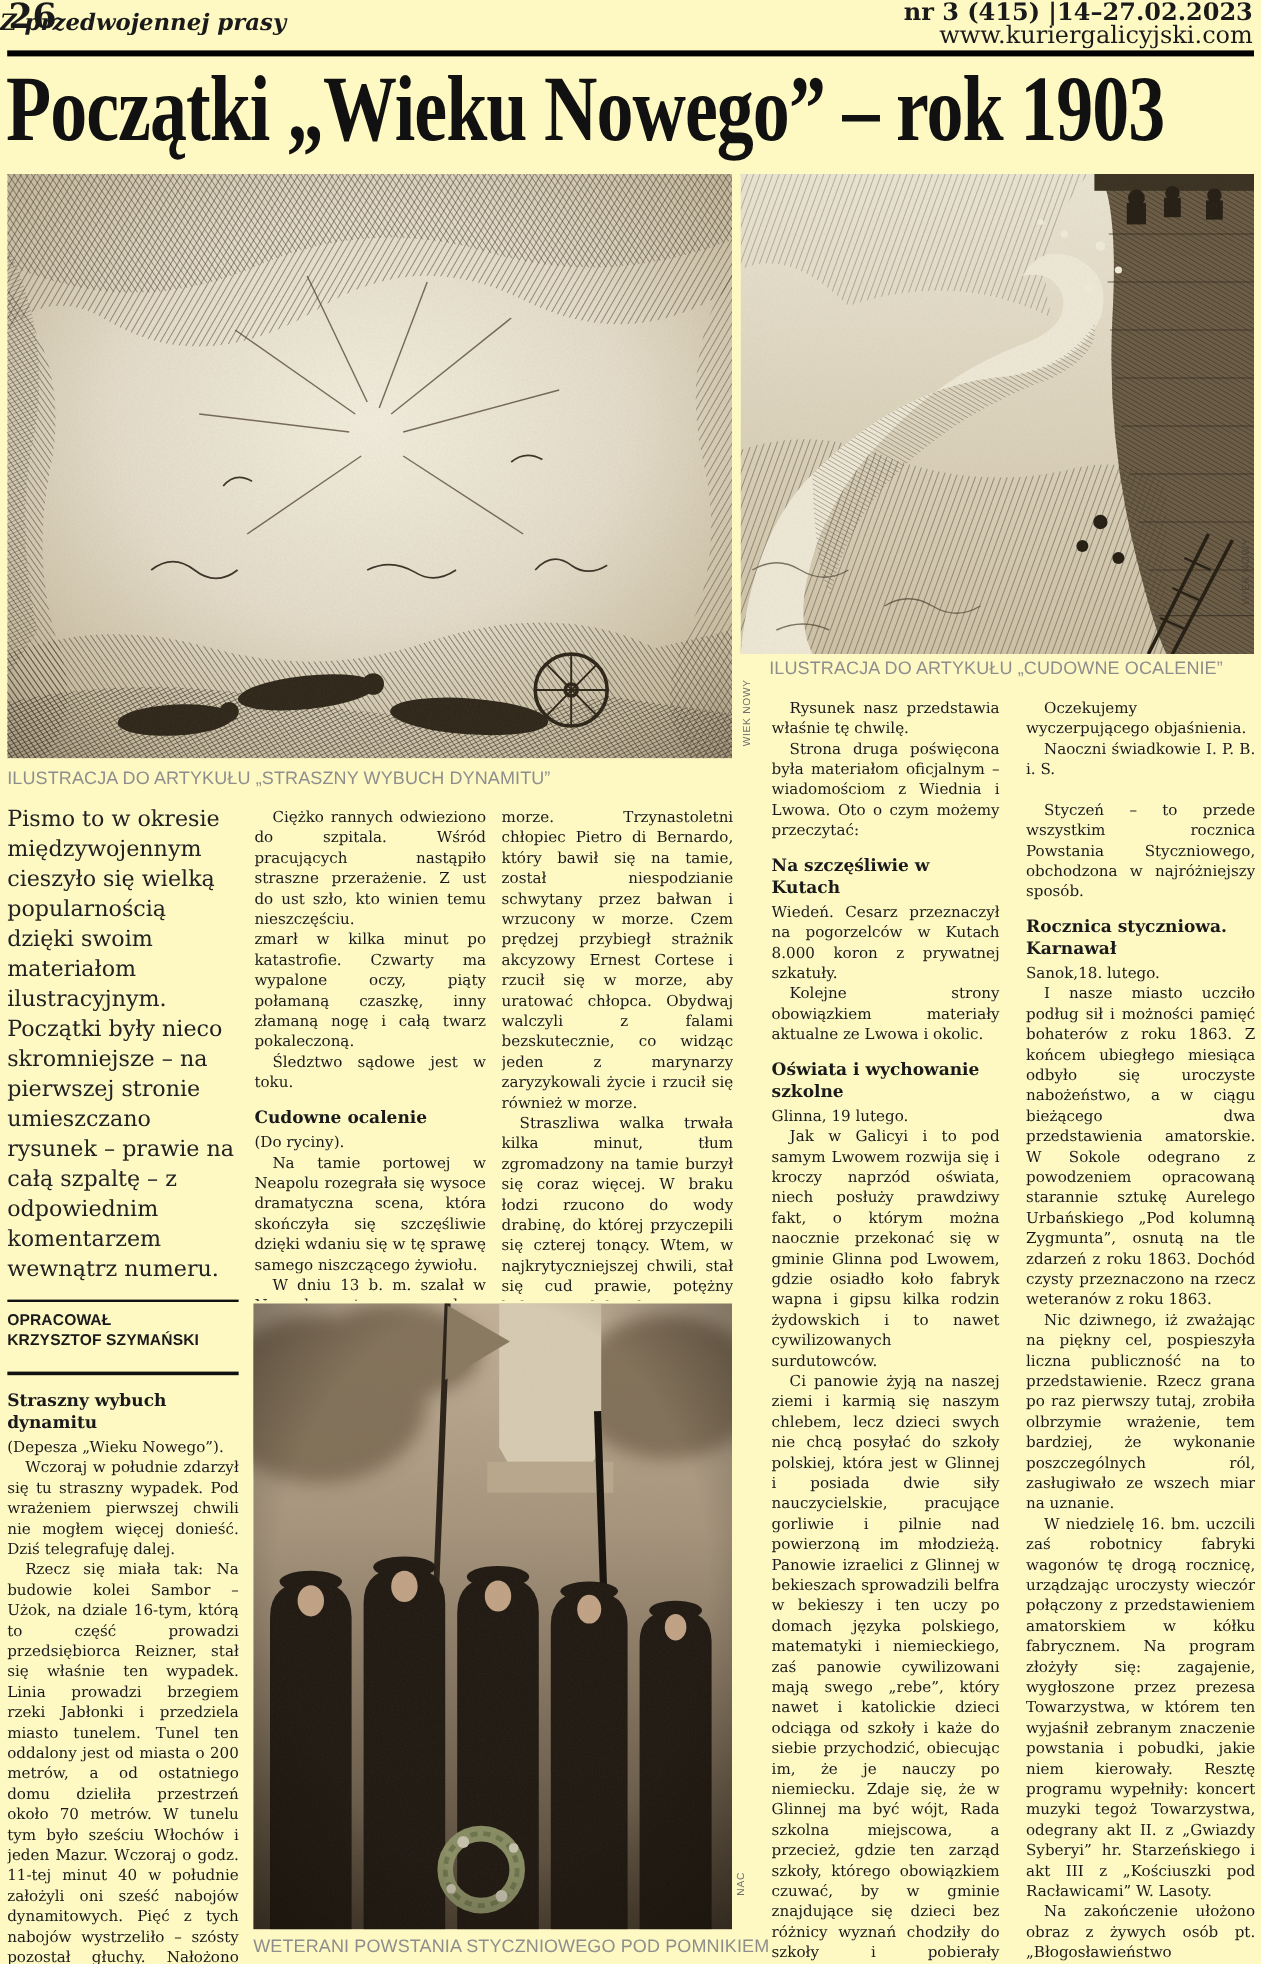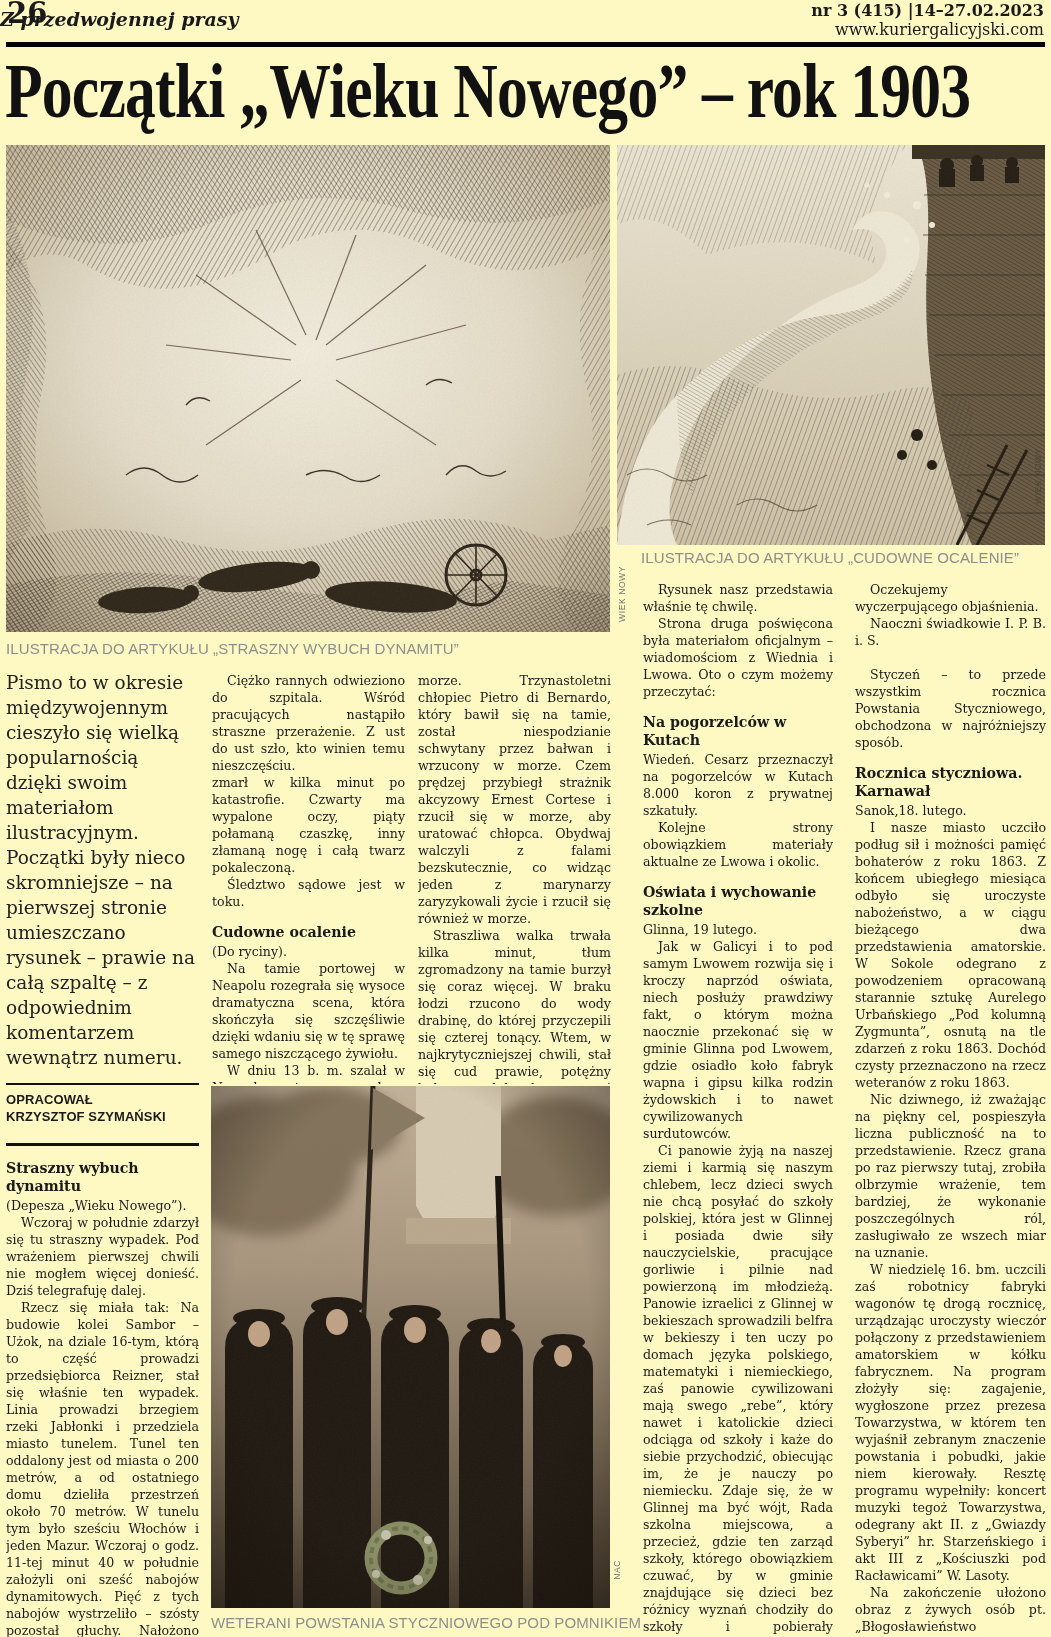--- a/index.html
+++ b/index.html
@@ -5,21 +5,21 @@
   * { margin:0; padding:0; box-sizing:border-box; }
   html, body { background:#e9e9e9; }
   .page {
     position:relative; width:1051px; height:1637px; margin:0 auto;
     background:#fef9c3; overflow:hidden;
     font-family:"DejaVu Serif", serif; color:#1a1a1a;
   }
   
   .pgnum { position:absolute; left:7px; top:-4px; font-size:29px; font-weight:700; }
   .section-title { position:absolute; left:0; right:0; top:8px; font-size:19px; font-weight:700;font-style:italic; }
-  .issue-box { position:absolute; right:7px; top:1px; text-align:right; font-size:16px; line-height:19px; }
+  .issue-box { position:absolute; right:7px; top:1px; text-align:right; font-size:20px; line-height:19px; }
   .issue-line1 { font-weight:700; }
   .masthead-rule { position:absolute; left:6px; right:6px; top:42px; height:5px; background:#000; }
   
   .headline {
     position:absolute; left:5px; top:50px; white-space:nowrap;
     font-family:"Liberation Serif", serif; font-weight:700;
     font-size:78px; line-height:82px; letter-spacing:-1px;
     transform:scale(0.79,1); transform-origin:0 50%; color:#111;
   }
   
@@ -322,21 +322,21 @@
     <div class="blocks" style="margin-top:0">
         <div class="blk cont">morze. Trzynastoletni chłopiec Pietro di Bernardo, który bawił się na tamie, został niespodzianie schwytany przez bałwan i wrzucony w morze. Czem prędzej przybiegł strażnik akcyzowy Ernest Cortese i rzucił się w morze, aby uratować chłopca. Obydwaj walczyli z falami bezskutecznie, co widząc jeden z marynarzy zaryzykowali życie i rzucił się również w morze.</div>
         <div class="blk p">Straszliwa walka trwała kilka minut, tłum zgromadzony na tamie burzył się coraz więcej. W braku łodzi rzucono do wody drabinę, do której przyczepili się czterej tonący. Wtem, w najkrytyczniejszej chwili, stał się cud prawie, potężny bałwan nadpłynął z morza i wszystkich wyrzucił na tamę.</div>
       </div>
   </section>
 
   <section class="col col4">
     <div class="blocks" style="margin-top:0">
         <div class="blk p">Rysunek nasz przedstawia właśnie tę chwilę.</div>
         <div class="blk p">Strona druga poświęcona była materiałom oficjalnym – wiadomościom z Wiednia i Lwowa. Oto o czym możemy przeczytać:</div>
-        <div class="blk h">Na pogorzelców w Kutach</div>
+        <div class="blk h">Na szczęśliwie w Kutach</div>
         <div class="blk cont">Wiedeń. Cesarz przeznaczył na pogorzelców w Kutach 8.000 koron z prywatnej szkatuły.</div>
         <div class="blk p">Kolejne strony obowiązkiem materiały aktualne ze Lwowa i okolic.</div>
         <div class="blk h">Oświata i wychowanie szkolne</div>
         <div class="blk note">Glinna, 19 lutego.</div>
         <div class="blk p">Jak w Galicyi i to pod samym Lwowem rozwija się i kroczy naprzód oświata, niech posłuży prawdziwy fakt, o którym można naocznie przekonać się w gminie Glinna pod Lwowem, gdzie osiadło koło fabryk wapna i gipsu kilka rodzin żydowskich i to nawet cywilizowanych surdutowców.</div>
         <div class="blk p">Ci panowie żyją na naszej ziemi i karmią się naszym chlebem, lecz dzieci swych nie chcą posyłać do szkoły polskiej, która jest w Glinnej i posiada dwie siły nauczycielskie, pracujące gorliwie i pilnie nad powierzoną im młodzieżą. Panowie izraelici z Glinnej w bekieszach sprowadzili belfra w bekieszy i ten uczy po domach języka polskiego, matematyki i niemieckiego, zaś panowie cywilizowani mają swego „rebe”, który nawet i katolickie dzieci odciąga od szkoły i każe do siebie przychodzić, obiecując im, że je nauczy po niemiecku. Zdaje się, że w Glinnej ma być wójt, Rada szkolna miejscowa, a przecież, gdzie ten zarząd szkoły, którego obowiązkiem czuwać, by w gminie znajdujące się dzieci bez różnicy wyznań chodziły do szkoły i pobierały wychowanie jednolite szkolne, a nie zadowalały się manką Żydków, którzy zamiast pracować, będąc w sile wieku, bałamucą młodzież i ludność wiejską. Może to być także winą prowadzącego metryki żydowskie, który nie przedłożył szkole wykazu w porozumieniu z rodzicami.</div>
       </div>
   </section>
 
   <section class="col col5">

